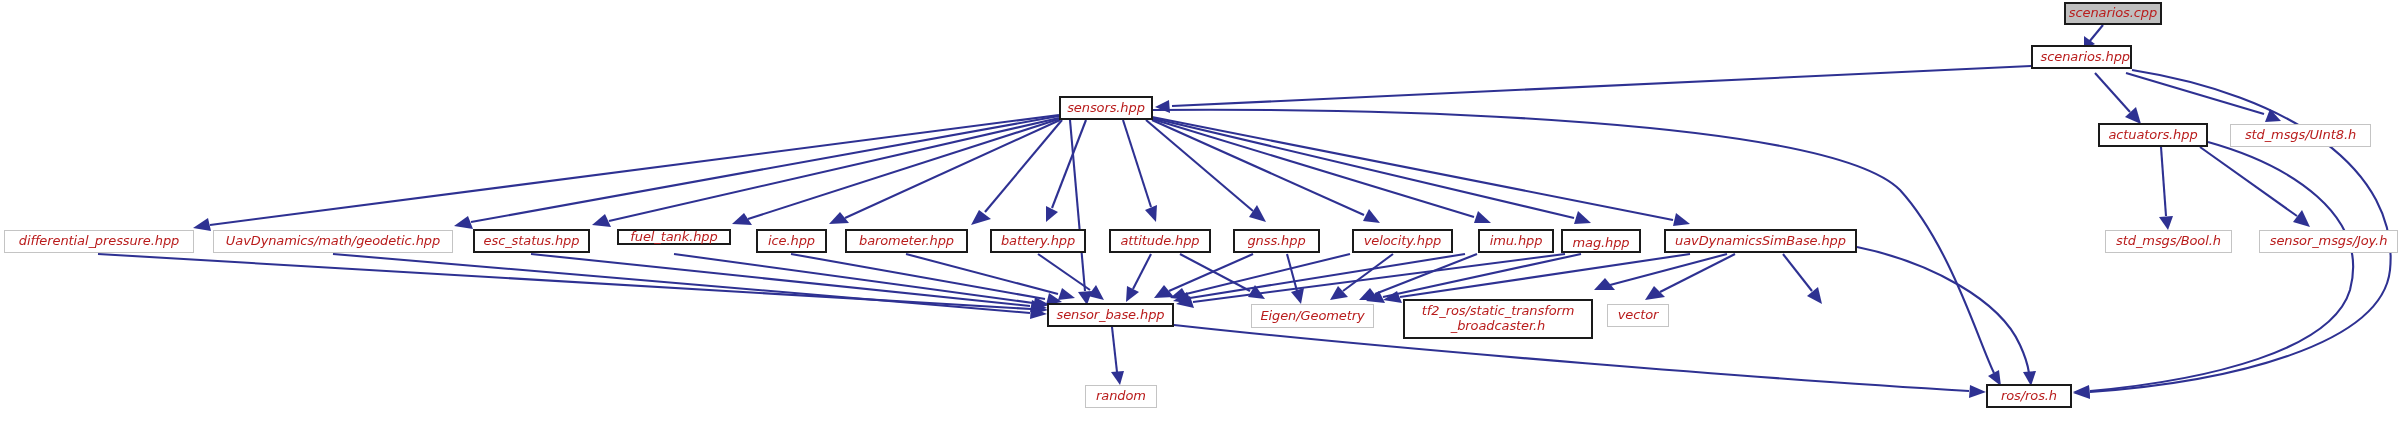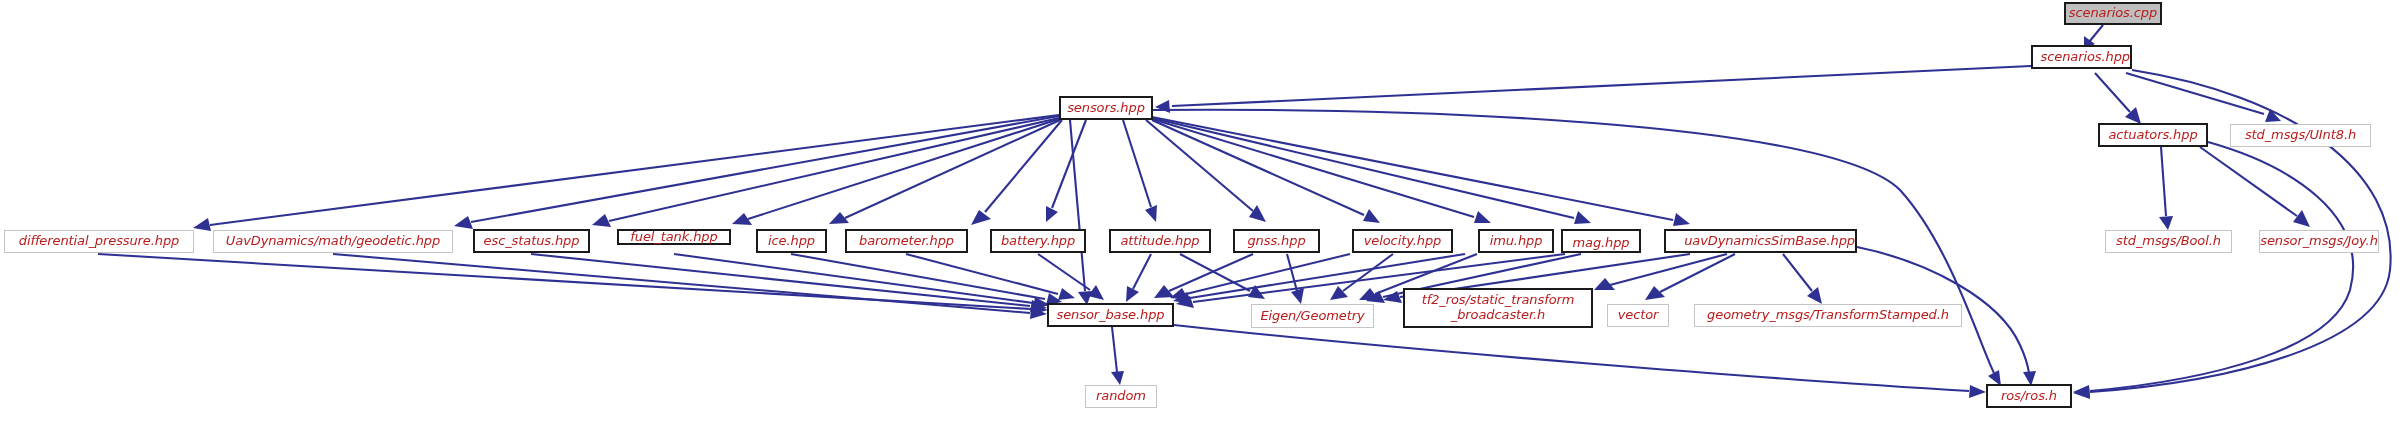--- a/index.html
+++ b/index.html
@@ -330,54 +330,51 @@
   </div>
 
   <div class="node strong" style="left:1462px;top:229px;width:76px;height:24px;margin-left:16px;">
     <span>imu.hpp</span>
   </div>
 
   <div class="node strong" style="left:1561px;top:229px;width:80px;height:24px;align-items:flex-end;">
     <span>mag.hpp</span>
   </div>
 
-  <div class="node strong" style="left:1664px;top:229px;width:193px;height:24px;justify-content:flex-end;">
+  <div class="node strong" style="left:1664px;top:229px;width:193px;height:24px;">
     <span>uavDynamicsSimBase.hpp</span>
   </div>
 
   <div class="node strong" style="left:1047px;top:303px;width:127px;height:24px;">
     <span>sensor_base.hpp</span>
   </div>
 
   <div class="node" style="left:1251px;top:304px;width:123px;height:24px;">
     <span>Eigen/Geometry</span>
   </div>
 
-  <div class="node strong two-line" style="left:1403px;top:288px;width:190px;height:40px;">
+  <div class="node strong two-line" style="left:1403px;top:299px;width:190px;height:40px;">
     <span>tf2_ros/static_transform
 _broadcaster.h</span>
   </div>
 
   <div class="node" style="left:1607px;top:304px;width:62px;height:23px;">
     <span>vector</span>
   </div>
 
-  <div class="node" style="left:1694px;top:304px;width:268px;height:23px;">
-    <span>geometry_msgs/TransformStamped.h</span>
-  </div>
 
   <div class="node" style="left:1085px;top:385px;width:72px;height:23px;">
     <span>random</span>
   </div>
 
   <div class="node strong" style="left:1986px;top:384px;width:86px;height:24px;">
     <span>ros/ros.h</span>
   </div>
 
   <div class="node" style="left:2105px;top:230px;width:127px;height:23px;">
     <span>std_msgs/Bool.h</span>
   </div>
 
-  <div class="node" style="left:2259px;top:230px;width:120px;height:23px;">
+  <div class="node" style="left:2259px;top:230px;width:139px;height:23px;">
     <span>sensor_msgs/Joy.h</span>
   </div>
 
 </div>
 
 </body></html>

